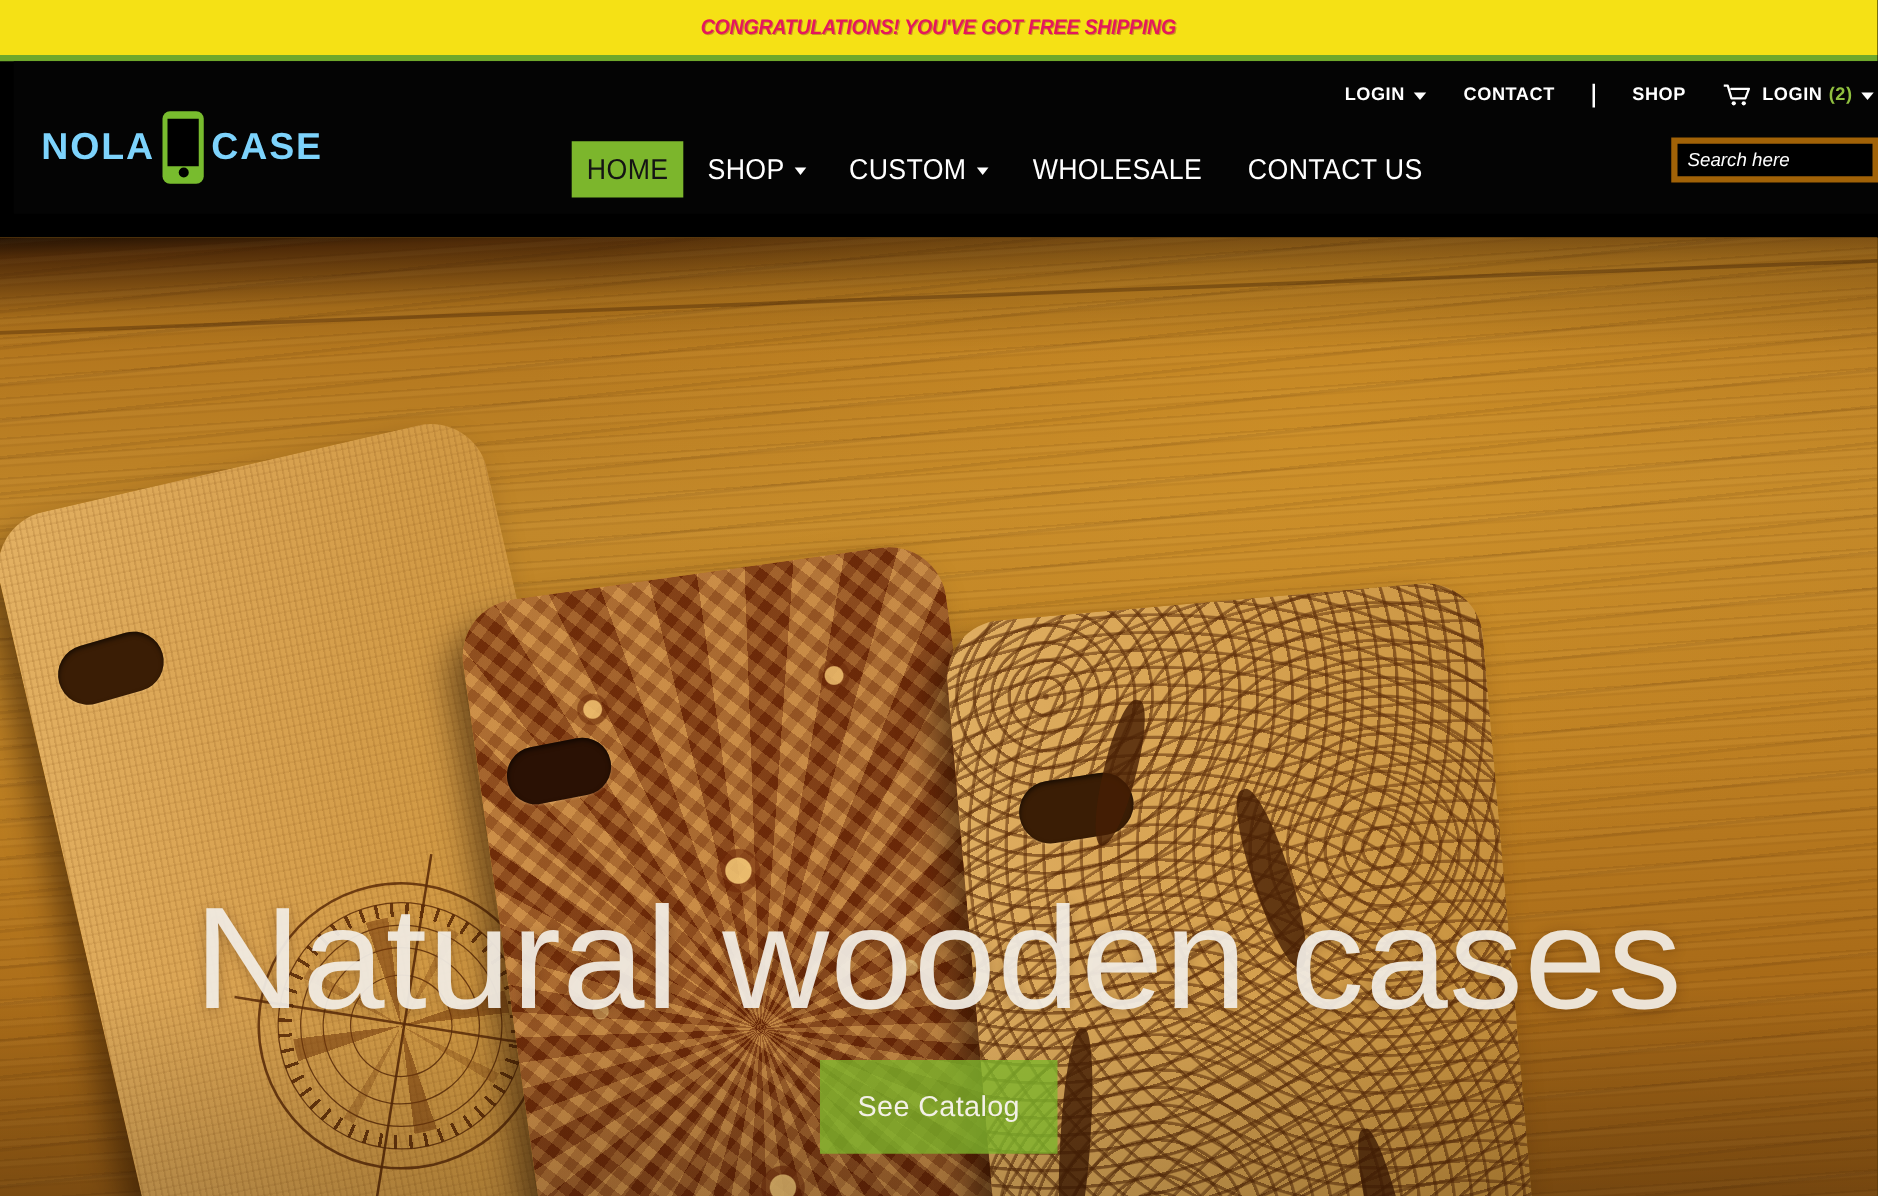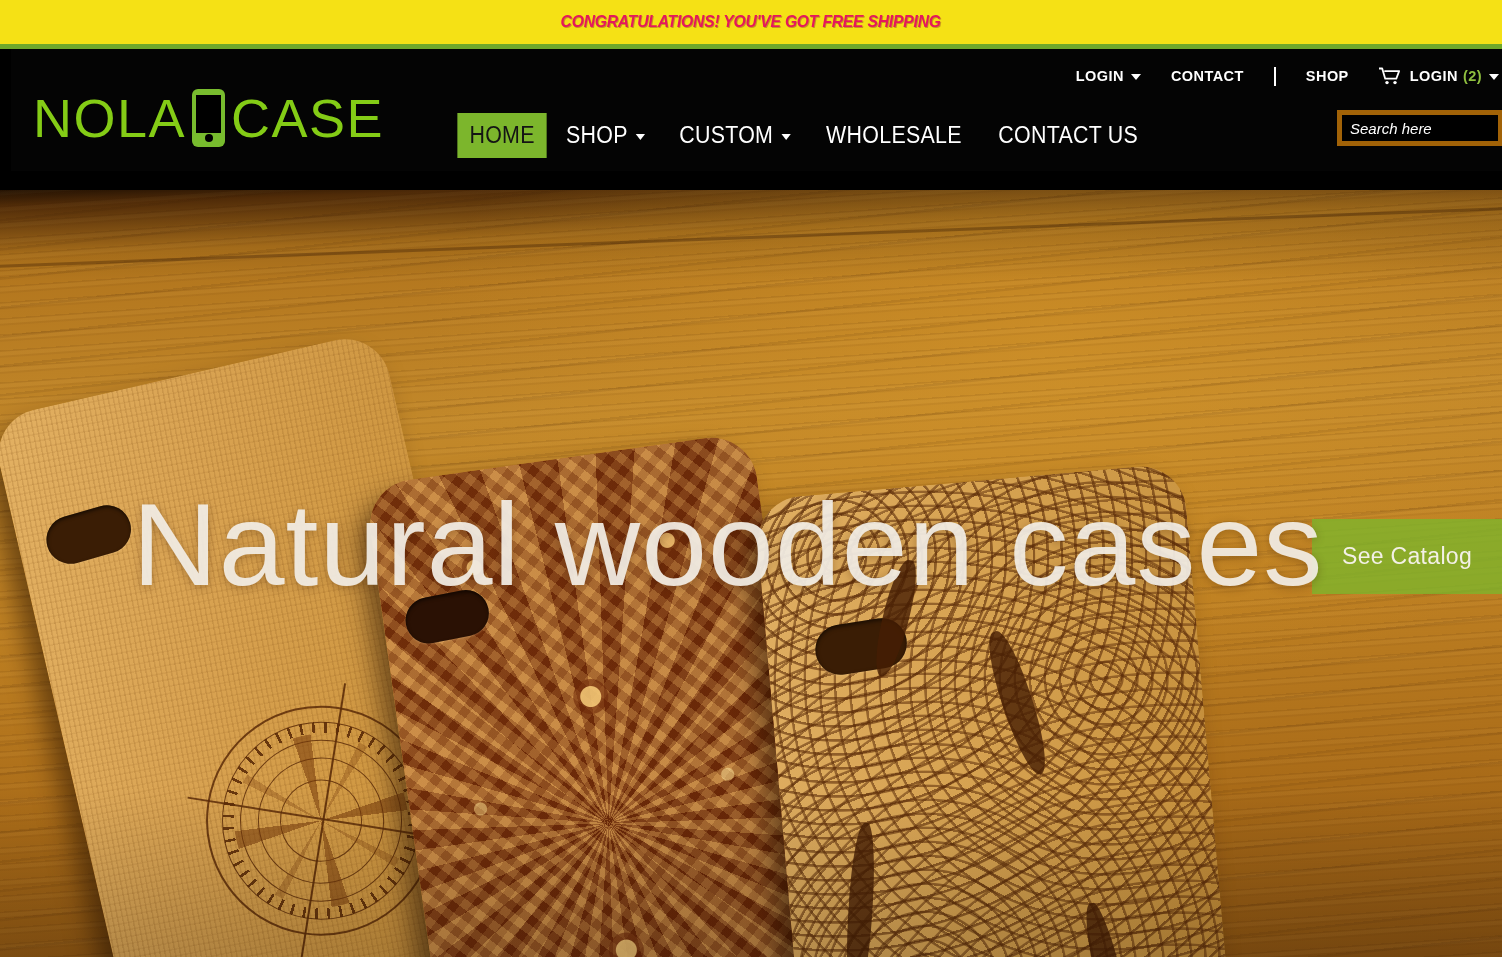--- a/index.html
+++ b/index.html
@@ -78,23 +78,23 @@
 
   
   .logo {
     position: absolute; left: 22px; top: 38px;
     display: flex; align-items: center;
     height: 62px;
     cursor: pointer;
   }
   .logo-word {
     font-family: "Liberation Sans", sans-serif;
-    font-size: 54px;
-    font-weight: normal;
-    color: #84cc16;
+    font-size: 30px;
+    font-weight: bold;
+    color: #7dd3fc;
     letter-spacing: 1.5px;
     line-height: 1;
   }
   .logo-phone {
     width: 33px; height: 58px;
     background: #78bc2e;
     border-radius: 6px;
     margin: 0 6px;
     position: relative;
     flex: none;
@@ -356,21 +356,21 @@
     position: absolute; inset: 0;
     background:
       linear-gradient(to bottom, rgba(0,0,0,0.22) 0%, rgba(0,0,0,0) 12%, rgba(0,0,0,0) 78%, rgba(0,0,0,0.18) 100%);
     pointer-events: none;
   }
 
   
   .hero-content {
     position: absolute; left: 0; top: 0;
     width: 1502px; height: 767px;
-    display: flex; flex-direction: row;
+    display: flex; flex-direction: column;
     align-items: center; justify-content: flex-end;
     padding-bottom: 34px;
   }
   .hero-title {
     font-family: "Liberation Sans Narrow", "Liberation Sans", sans-serif;
     font-size: 116px;
     font-weight: 300;
     color: rgba(243,238,229,0.93);
     letter-spacing: 1px;
     line-height: 1;

